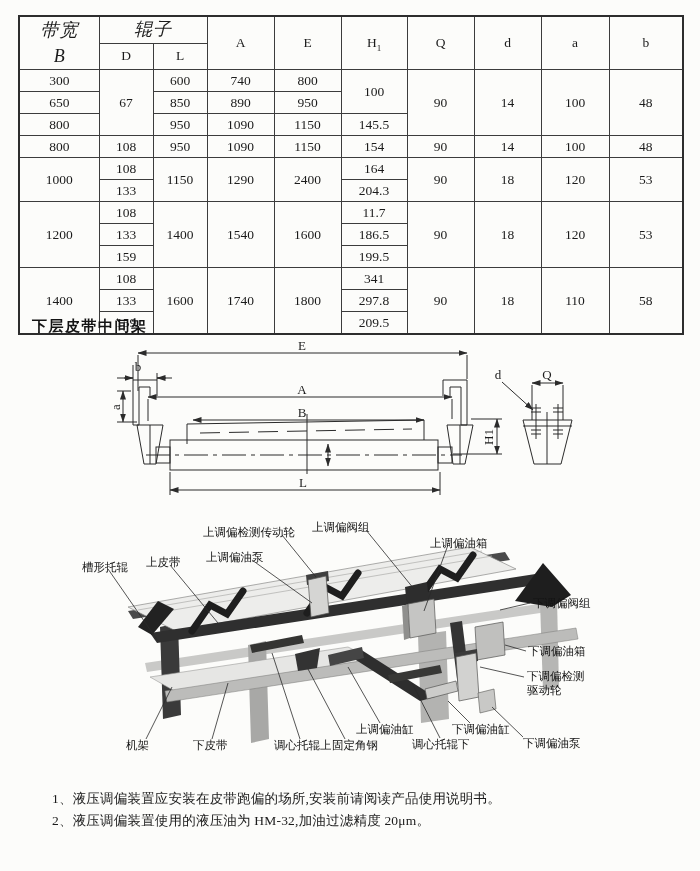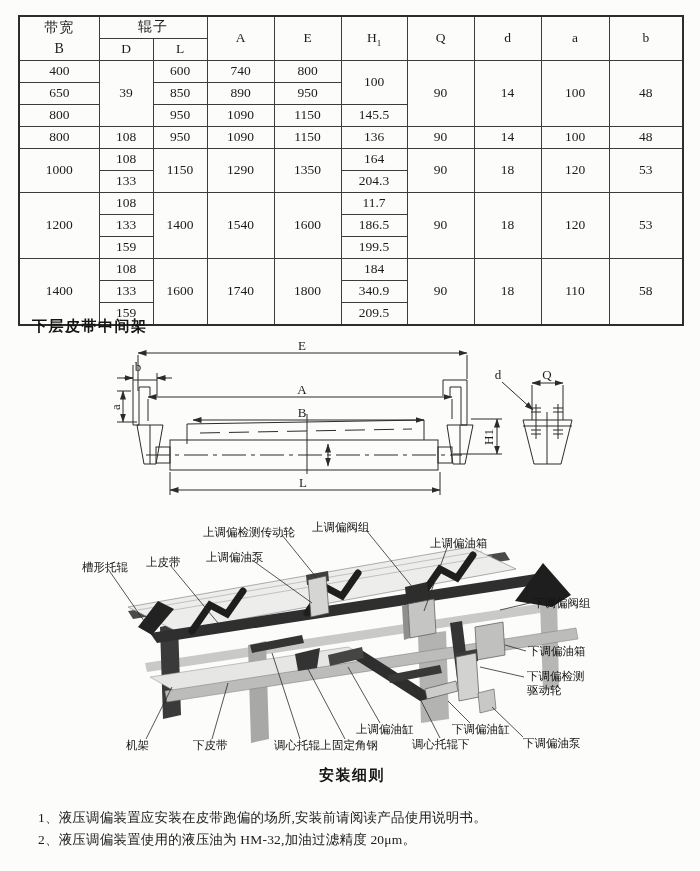--- a/index.html
+++ b/index.html
@@ -11,41 +11,41 @@
   
   .spec-table{
     position:absolute;left:18px;top:15px;width:664px;
     border-collapse:collapse;table-layout:fixed;
     font-size:13.5px;border:2px solid #2d2d2d;
   }
   .spec-table td{
     border:1px solid #3c3c3c;text-align:center;vertical-align:middle;
     height:21px;padding:0;line-height:1.05;overflow:hidden;
   }
-  .spec-table td.cn{font-size:14px;letter-spacing:1px;}
+  .spec-table td.cn{font-size:18px;letter-spacing:1px;font-style:italic;}
   .spec-table sub{font-size:9px;line-height:0;}
   .hdr2line div{line-height:1.45;}
   
   .sec-title{
     position:absolute;left:32px;
     font-family:"Liberation Sans","DejaVu Sans",sans-serif;
     font-weight:bold;font-size:15px;letter-spacing:1.5px;color:#141414;text-align:center;
   }
   #title-midframe{top:317px;}
   #title-install{top:766px;}
   
   .dim-svg{position:absolute;left:0;top:333px;}
   .iso-svg{position:absolute;left:0;top:505px;}
   .dim-svg text{font-family:"Liberation Serif","DejaVu Serif",serif;font-size:13px;fill:#1d1d1d;}
   .iso-svg text{font-family:"Liberation Serif","DejaVu Serif",serif;font-size:11.5px;fill:#141414;}
   
   .install{position:absolute;left:16px;top:766px;width:672px;}
   .install-items{margin-top:22px;}
   .install-item{
-    margin-left:22px;font-size:13.5px;line-height:21.5px;color:#1b1b1b;
+    margin-left:36px;font-size:13.5px;line-height:21.5px;color:#1b1b1b;
     letter-spacing:0.2px;
   }
 </style>
 </head>
 <body>
 
 <table class="spec-table">
   <colgroup>
     <col style="width:80px">
       <col style="width:54px">
@@ -72,22 +72,22 @@
     <td rowspan="2">d</td>
     <td rowspan="2">a</td>
     <td rowspan="2">b</td>
   </tr>
   <tr>
     <td>D</td>
     <td>L</td>
   </tr>
 
   <tr>
-    <td>400</td>
-    <td rowspan="3">39</td>
+    <td>300</td>
+    <td rowspan="3">67</td>
     <td>600</td>
     <td>740</td>
     <td>800</td>
     <td rowspan="2">100</td>
     <td rowspan="3">90</td>
     <td rowspan="3">14</td>
     <td rowspan="3">100</td>
     <td rowspan="3">48</td>
   </tr>
   <tr>
@@ -102,32 +102,32 @@
     <td>1090</td>
     <td>1150</td>
     <td>145.5</td>
   </tr>
   <tr>
     <td>800</td>
     <td>108</td>
     <td>950</td>
     <td>1090</td>
     <td>1150</td>
-    <td>136</td>
+    <td>154</td>
     <td>90</td>
     <td>14</td>
     <td>100</td>
     <td>48</td>
   </tr>
   <tr>
     <td rowspan="2">1000</td>
     <td>108</td>
     <td rowspan="2">1150</td>
     <td rowspan="2">1290</td>
-    <td rowspan="2">1350</td>
+    <td rowspan="2">2400</td>
     <td>164</td>
     <td rowspan="2">90</td>
     <td rowspan="2">18</td>
     <td rowspan="2">120</td>
     <td rowspan="2">53</td>
   </tr>
   <tr>
     <td>133</td>
     <td>204.3</td>
   </tr>
@@ -150,29 +150,29 @@
   <tr>
     <td>159</td>
     <td>199.5</td>
   </tr>
   <tr>
     <td rowspan="3">1400</td>
     <td>108</td>
     <td rowspan="3">1600</td>
     <td rowspan="3">1740</td>
     <td rowspan="3">1800</td>
-    <td>184</td>
+    <td>341</td>
     <td rowspan="3">90</td>
     <td rowspan="3">18</td>
     <td rowspan="3">110</td>
     <td rowspan="3">58</td>
   </tr>
   <tr>
     <td>133</td>
-    <td>340.9</td>
+    <td>297.8</td>
   </tr>
   <tr>
     <td>159</td>
     <td>209.5</td>
   </tr>
   </tbody>
 </table>
 
 <div class="sec-title" id="title-midframe">下层皮带中间架</div>
 
@@ -327,19 +327,18 @@
   <text x="523" y="242">下调偏油泵</text>
   <text x="412" y="243">调心托辊下</text>
   <text x="356" y="228">上调偏油缸</text>
   <text x="332" y="244">固定角钢</text>
   <text x="274" y="244">调心托辊上</text>
   <text x="193" y="244">下皮带</text>
   <text x="126" y="244">机架</text>
 </svg>
 
 <div class="install">
-  <div class="sec-title" id="title-install" style="position:static">安装细则</div>
   <div class="install-items">
     <div class="install-item">1、液压调偏装置应安装在皮带跑偏的场所,安装前请阅读产品使用说明书。</div>
     <div class="install-item">2、液压调偏装置使用的液压油为 HM-32,加油过滤精度 20μm。</div>
 
   </div>
 </div>
 
 </body></html>

